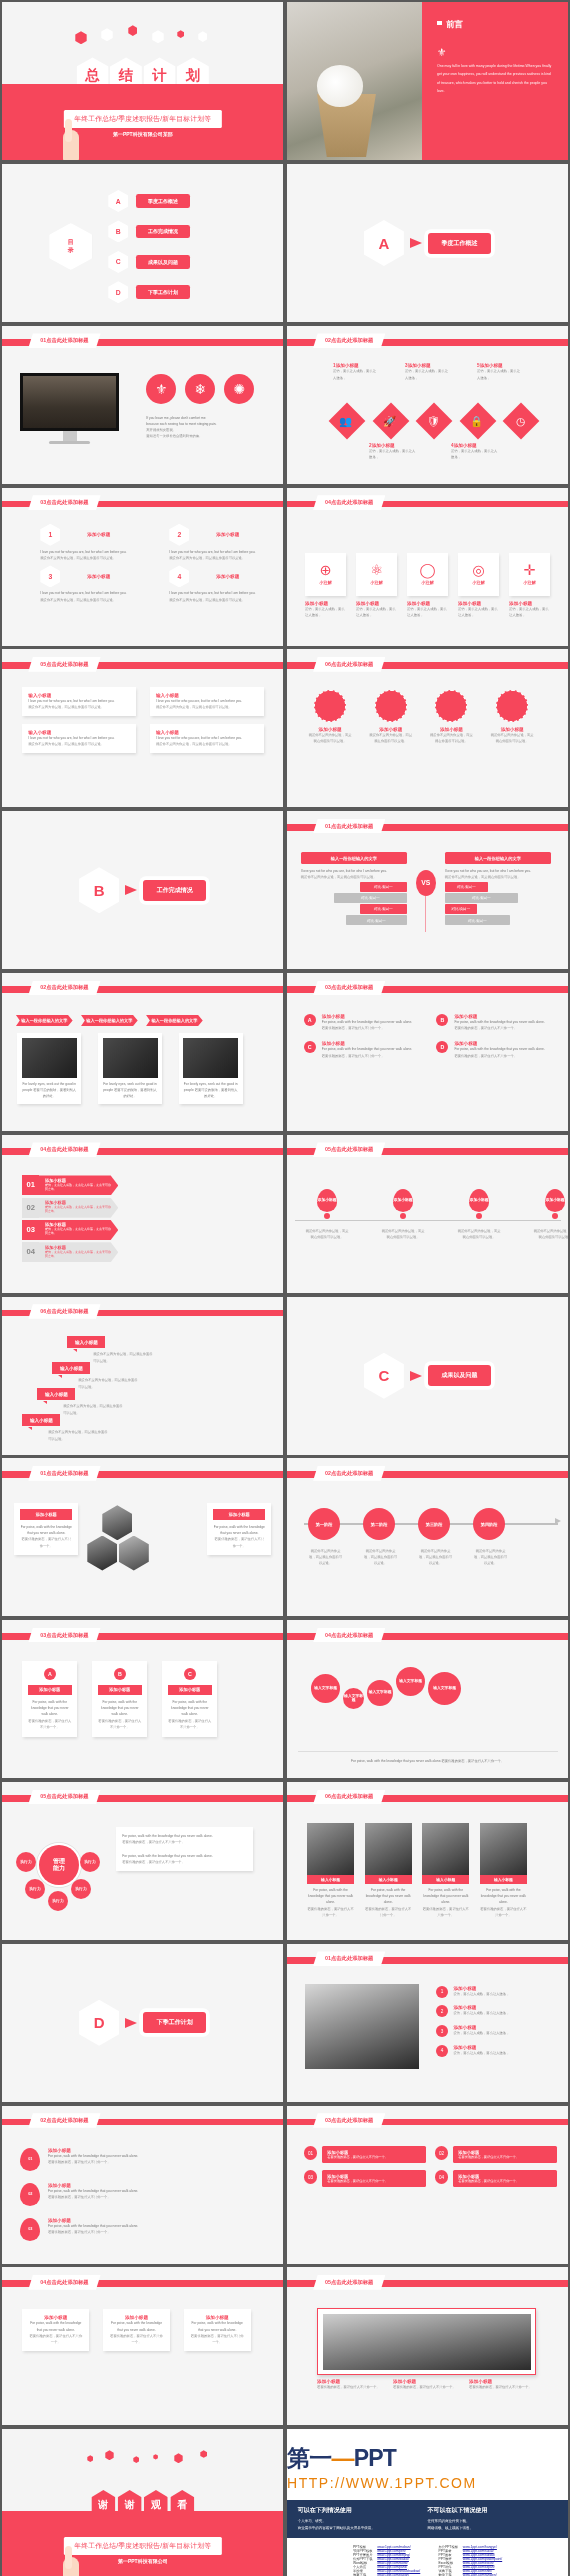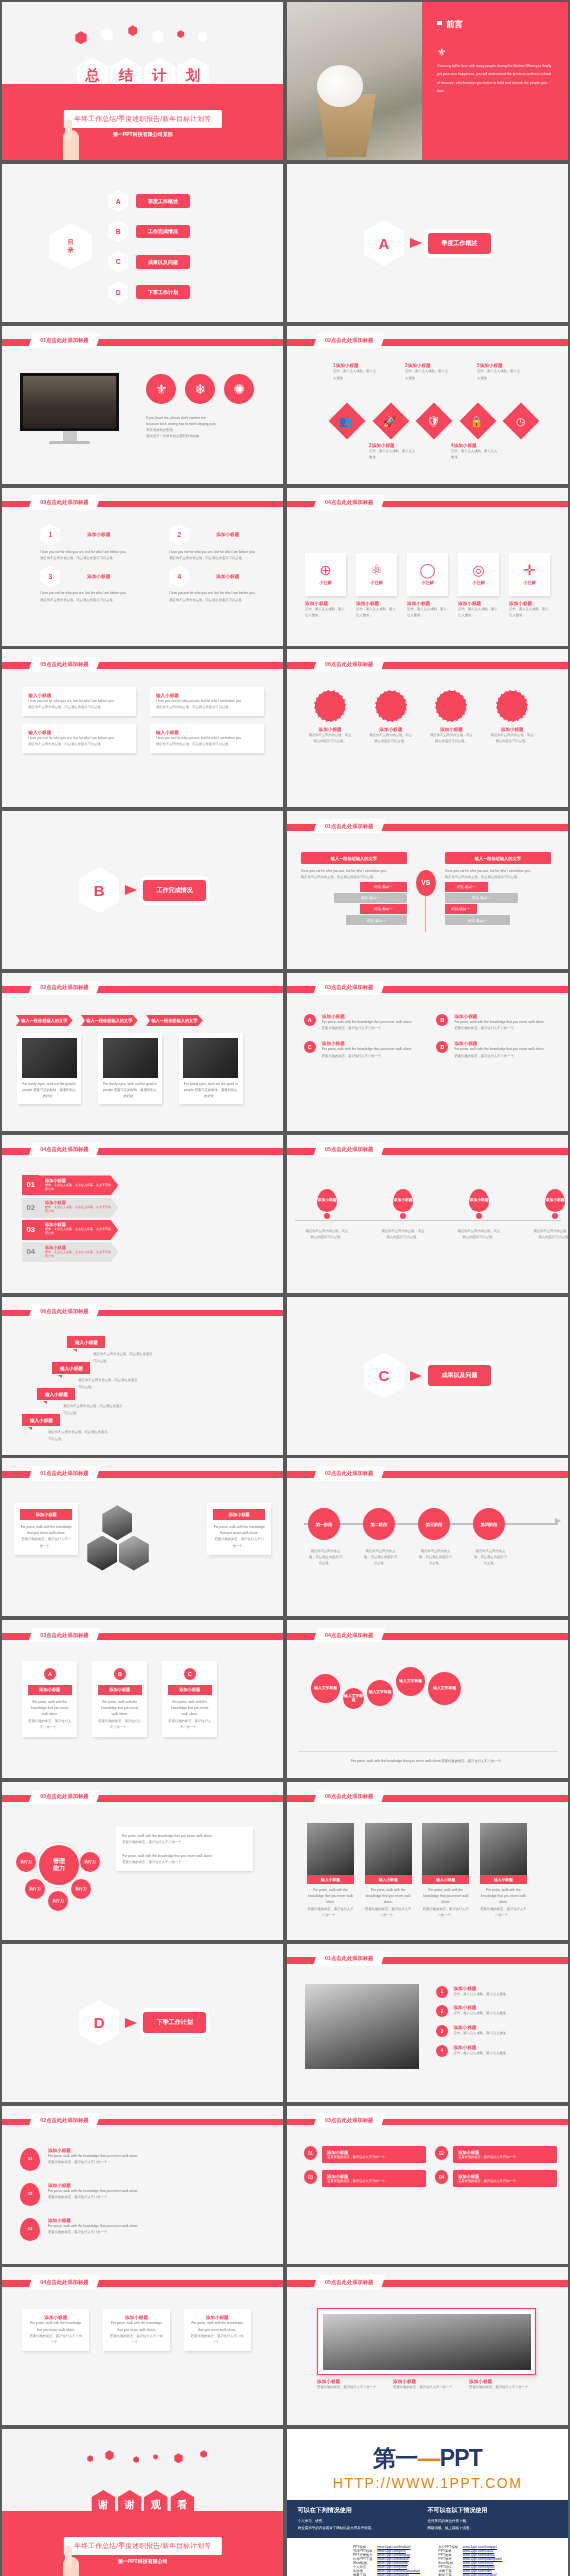--- a/index.html
+++ b/index.html
@@ -145,21 +145,21 @@
   .pstrip{ width:47px; }
   .pstrip .im{ height:52px;background:linear-gradient(150deg,#9a9a9a,#2e2e2e);}
   .pstrip .lb{ background:#f6465b;color:#fff;font-size:3.8px;font-weight:bold;text-align:center;padding:2.3px 0;}
   
   .tbox{ background:#fff;box-shadow:0.8px 1.5px 3px rgba(0,0,0,.12);padding:6px; }
   
   .thx-hex{ width:24px;height:29px;clip-path:polygon(50% 0,100% 25%,100% 75%,50% 100%,0 75%,0 25%);
     background:#f6465b;color:#fff;font-size:10px;font-weight:bold;display:flex;align-items:center;justify-content:center;}
   
   .ppt-slide{ background:#fff; }
-  .ppt-logo{ text-align:center; padding-top:13.7px; }
+  .ppt-logo{ text-align:left; padding-top:13.7px; }
   .ppt-logo .big{ font-size:23px;font-weight:bold;color:#24386b;letter-spacing:-0.8px;}
   .ppt-logo .big em{ color:#e8820c; font-style:normal;}
   .ppt-logo .url{ font-size:14px;color:#e8820c;letter-spacing:1.5px;margin-top:1.5px;}
   .ppt-band{ background:#23395f; color:#fff; display:flex; padding:6px 10.6px; margin-top:9px; }
   .ppt-band > div{ flex:1; }
   .ppt-band h4{ font-size:6px; margin-bottom:3px;}
   .ppt-band p{ font-size:3.5px; line-height:1.9;}
   .ppt-links{ display:flex; justify-content:center; gap:13.7px; padding:7.6px 0; }
   .ppt-links table{ border-collapse:collapse; }
   .ppt-links td{ font-size:3.3px; padding:0 2.3px; color:#333;}

